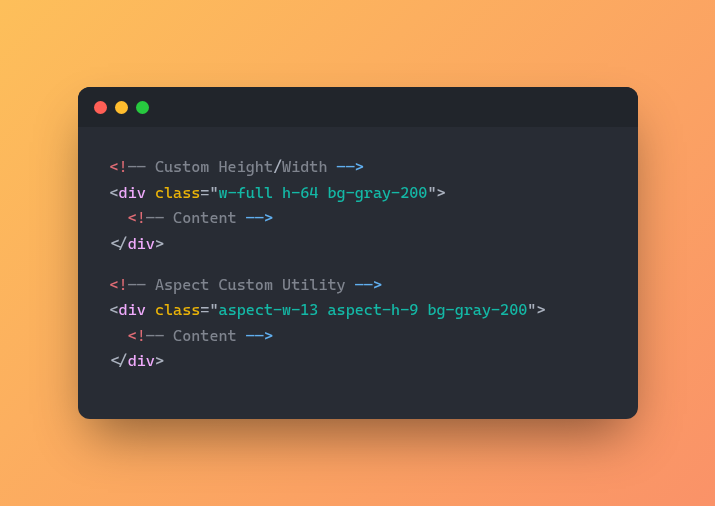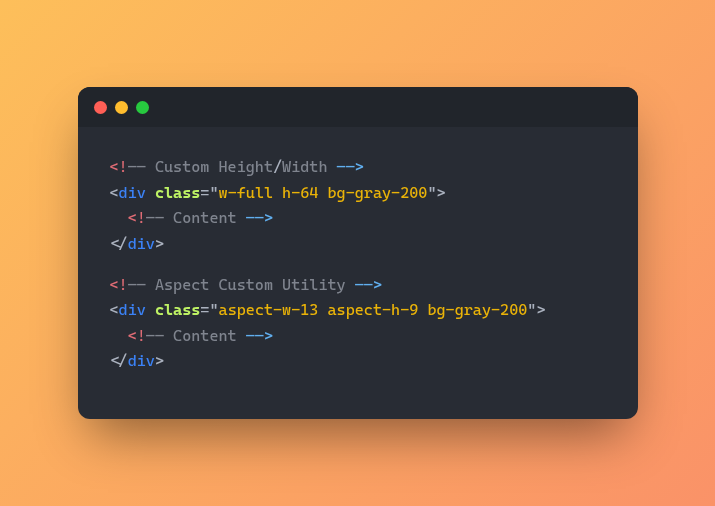--- a/index.html
+++ b/index.html
@@ -30,23 +30,23 @@
     padding: 28px 32px 44px 32px;
     font-size: 15.5px;
     line-height: 1.65;
     white-space: pre;
     color: #abb2bf;
   }
   .punct   { color: #abb2bf; }
   .comment { color: #7f848e; }
   .cmtexcl { color: #e06c75; }
   .cmtarr  { color: #61afef; }
-  .tag     { color: #3b82f6; }
-  .attr    { color: #bef264; font-weight: bold; }
-  .string  { color: #eab308; }
+  .tag     { color: #f0abfc; }
+  .attr    { color: #eab308; }
+  .string  { color: #14b8a6; }
   .blank   { display: block; height: 1em; }
 </style>
 </head>
 <body>
 
 <div class="window">
   <div class="titlebar">
     <div class="dot red"></div>
     <div class="dot yellow"></div>
     <div class="dot green"></div>

